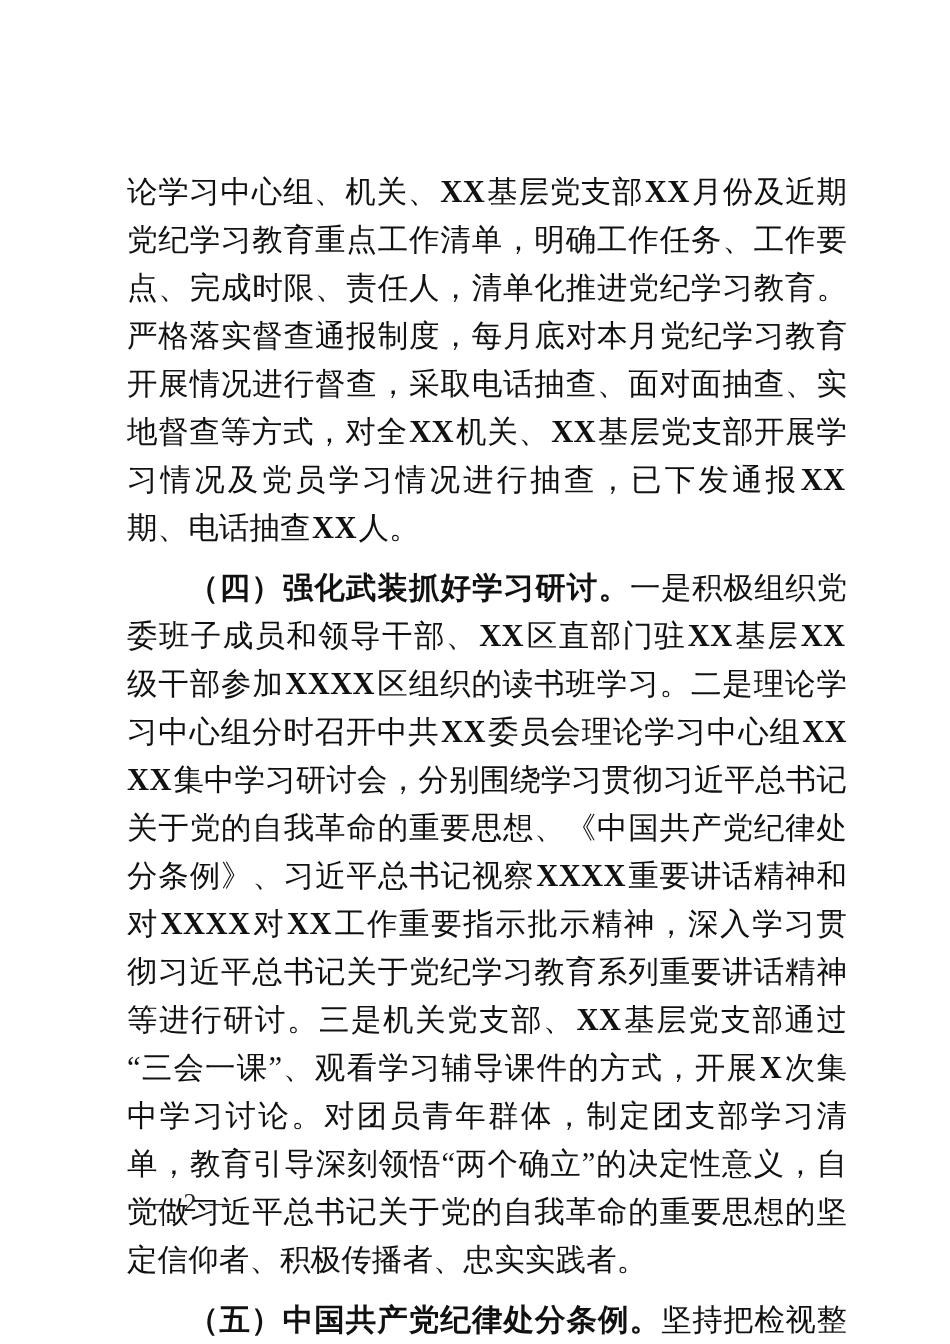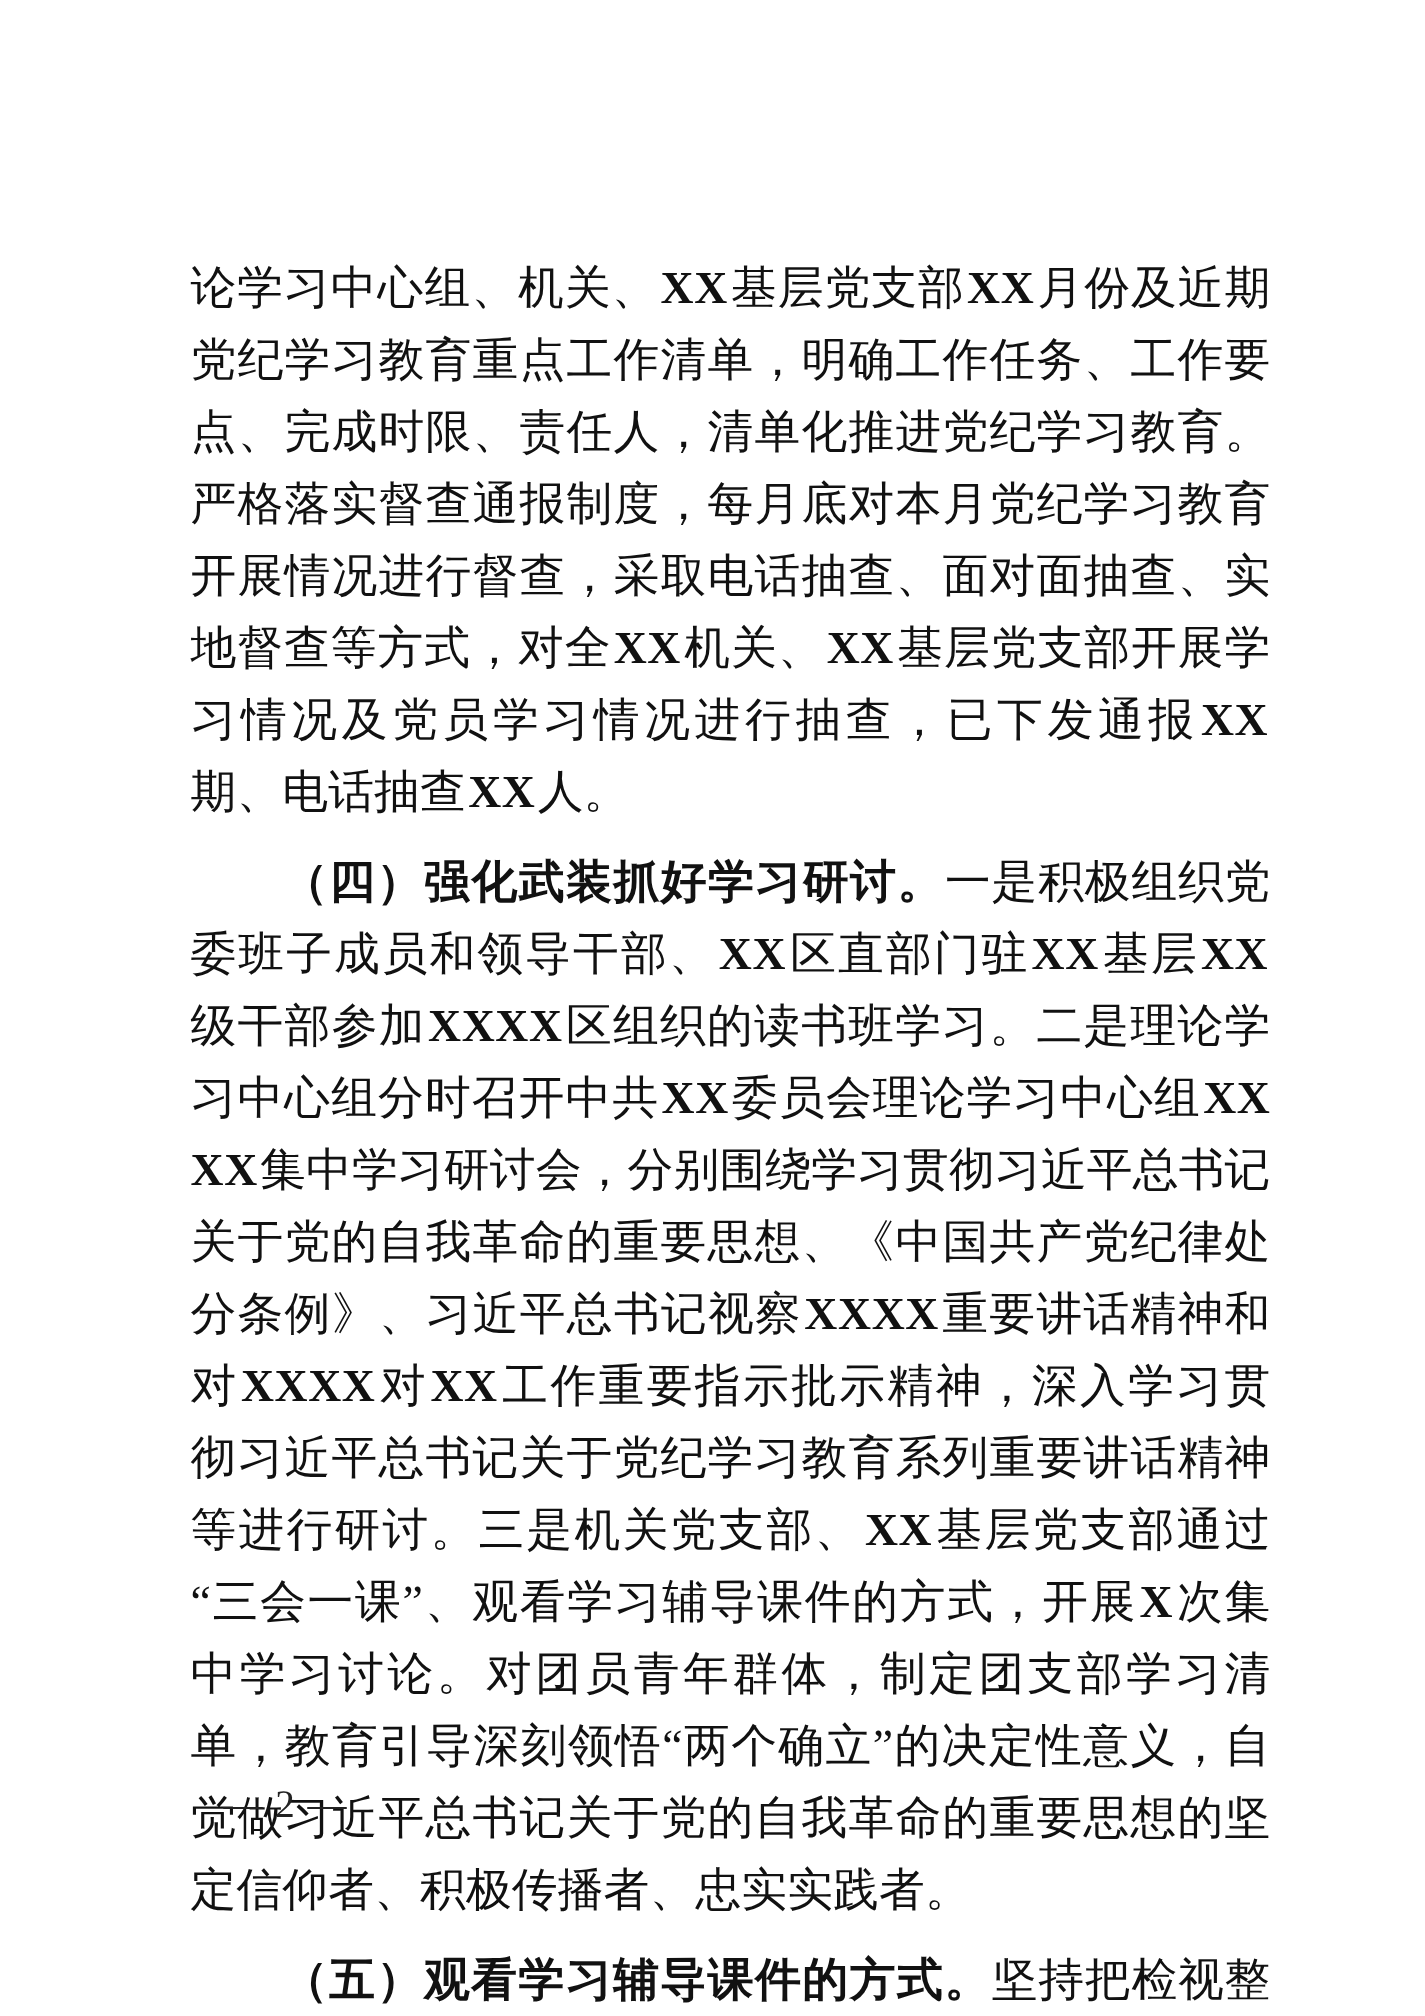--- a/index.html
+++ b/index.html
@@ -83,21 +83,21 @@
 
     <p class="para">
       <span><span>论学习中心组、机关、</span><span class="ph">XX</span><span>基层党支部</span><span class="ph">XX</span><span>月份及近期党纪学习教育重点工作清单，明确工作任务、工作要点、完成时限、责任人，清单化推进党纪学习教育。严格落实督查通报制度，每月底对本月党纪学习教育开展情况进行督查，采取电话抽查、面对面抽查、实地督查等方式，对全</span><span class="ph">XX</span><span>机关、</span><span class="ph">XX</span><span>基层党支部开展学习情况及党员学习情况进行抽查，已下发通报</span><span class="ph">XX</span><span>期、电话抽查</span><span class="ph">XX</span><span>人。</span></span>
     </p>
 
     <p class="para indent">
       <span><span class="lead">（四）强化武装抓好学习研讨。</span><span>一是积极组织党委班子成员和领导干部、</span><span class="ph">XX</span><span>区直部门驻</span><span class="ph">XX</span><span>基层</span><span class="ph">XX</span><span>级干部参加</span><span class="ph">XXXX</span><span>区组织的读书班学习。二是理论学习中心组分时召开中共</span><span class="ph">XX</span><span>委员会理论学习中心组</span><span class="ph">XXXX</span><span>集中学习研讨会，分别围绕学习贯彻习近平总书记关于党的自我革命的重要思想、《中国共产党纪律处分条例》、习近平总书记视察</span><span class="ph">XXXX</span><span>重要讲话精神和对</span><span class="ph">XXXX</span><span>对</span><span class="ph">XX</span><span>工作重要指示批示精神，深入学习贯彻习近平总书记关于党纪学习教育系列重要讲话精神等进行研讨。三是机关党支部、</span><span class="ph">XX</span><span>基层党支部通过“三会一课”、观看学习辅导课件的方式，开展</span><span class="ph">X</span><span>次集中学习讨论。对团员青年群体，制定团支部学习清单，教育引导深刻领悟“两个确立”的决定性意义，自觉做习近平总书记关于党的自我革命的重要思想的坚定信仰者、积极传播者、忠实实践者。</span></span>
     </p>
 
     <p class="para indent">
-      <span><span class="lead">（五）观看学习辅导课件的方式。</span><span>坚持把检视整改问题</span></span>
+      <span><span class="lead">（五）中国共产党纪律处分条例。</span><span>坚持把检视整改问题</span></span>
     </p>
 
   </div>
 
   <div class="footer">
     <span class="pgnum">— 2 —</span>
   </div>
 
 </div>
 

